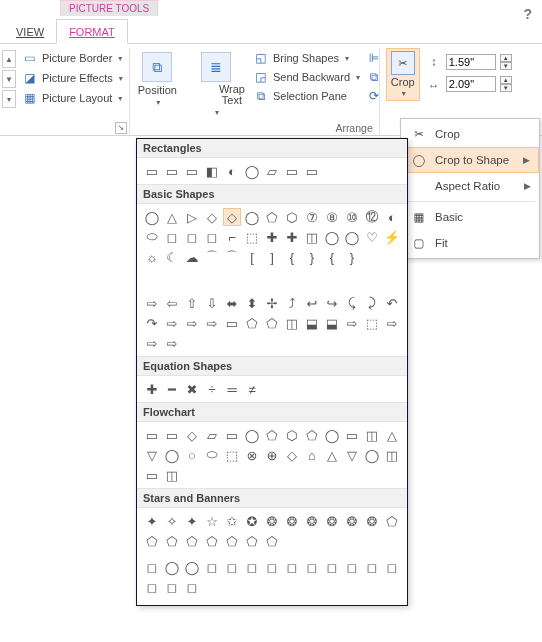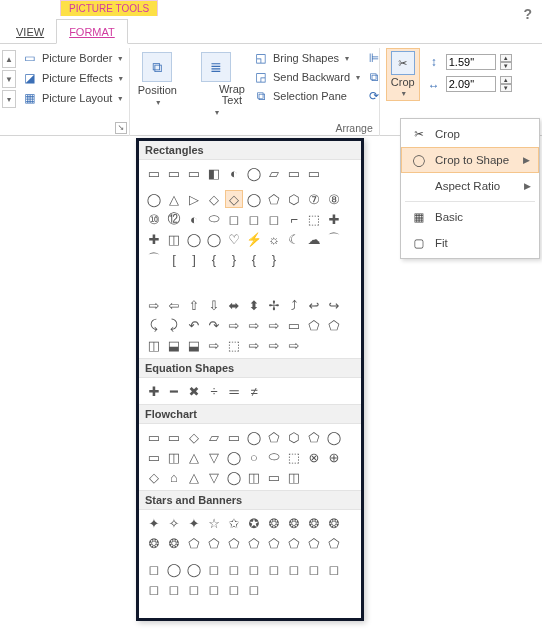--- a/index.html
+++ b/index.html
@@ -21,21 +21,21 @@
     padding-left: 0;
     position: relative;
   }
   .contextual {
     position: absolute;
     top: 0;
     left: 60px;
     font-size: 10px;
     color: #d13ba0;
     padding: 2px 8px;
-    background: #fde047;
+    background: #e5e5e5;
     border: 1px solid #eec9e0;
     border-bottom: none;
   }
   .tab {
     padding: 6px 12px 5px;
     color: #444;
     cursor: pointer;
     text-decoration: underline;
   }
   .tab.active {
@@ -117,26 +117,26 @@
   }
   .cropmenu .mi{display:flex;align-items:center;gap:8px;padding:5px 10px;cursor:pointer;position:relative;}
   .cropmenu .mi.highlight{background:#fde6cf;border:1px solid #f5c58b;padding:4px 9px;}
   .cropmenu .mi .arr{position:absolute;right:8px;color:#666;font-size:9px;}
   .sep{height:1px;background:#e3e3e3;margin:2px 4px;}
   .miicon{width:16px;height:16px;display:inline-flex;align-items:center;justify-content:center;}
   
   .gallery {
     position:absolute;
     left:136px; top:138px;
-    width:228px;
+    width:272px;
     background:#fff;
-    border:3px solid #0f172a;
+    border:1px solid #0f172a;
     box-shadow:2px 2px 6px rgba(0,0,0,.2);
     z-index:30;
-    padding-bottom:16px;
+    padding-bottom:5px;
     max-height: 502px;
     overflow:hidden;
   }
   .cathdr{
     background:#f1f1f1;
     border-top:1px solid #e3e3e3;
     border-bottom:1px solid #e3e3e3;
     padding:3px 6px;
     font-weight:bold;
     font-size:11px;
@@ -311,20 +311,21 @@
       <div class="shp">▭</div>
       <div class="shp">▭</div>
       <div class="shp">▭</div>
       <div class="shp">◧</div>
       <div class="shp">◐</div>
       <div class="shp">◯</div>
       <div class="shp">▱</div>
       <div class="shp">▭</div>
       <div class="shp">▭</div>
     </div>
+    <div class="cathdr">Basic Shapes</div>
     <div class="shapegrid">
       <div class="shp">◯</div>
       <div class="shp">△</div>
       <div class="shp">▷</div>
       <div class="shp">◇</div>
       <div class="shp sel">◇</div>
       <div class="shp">◯</div>
       <div class="shp">⬠</div>
       <div class="shp">⬡</div>
       <div class="shp">⑦</div>

